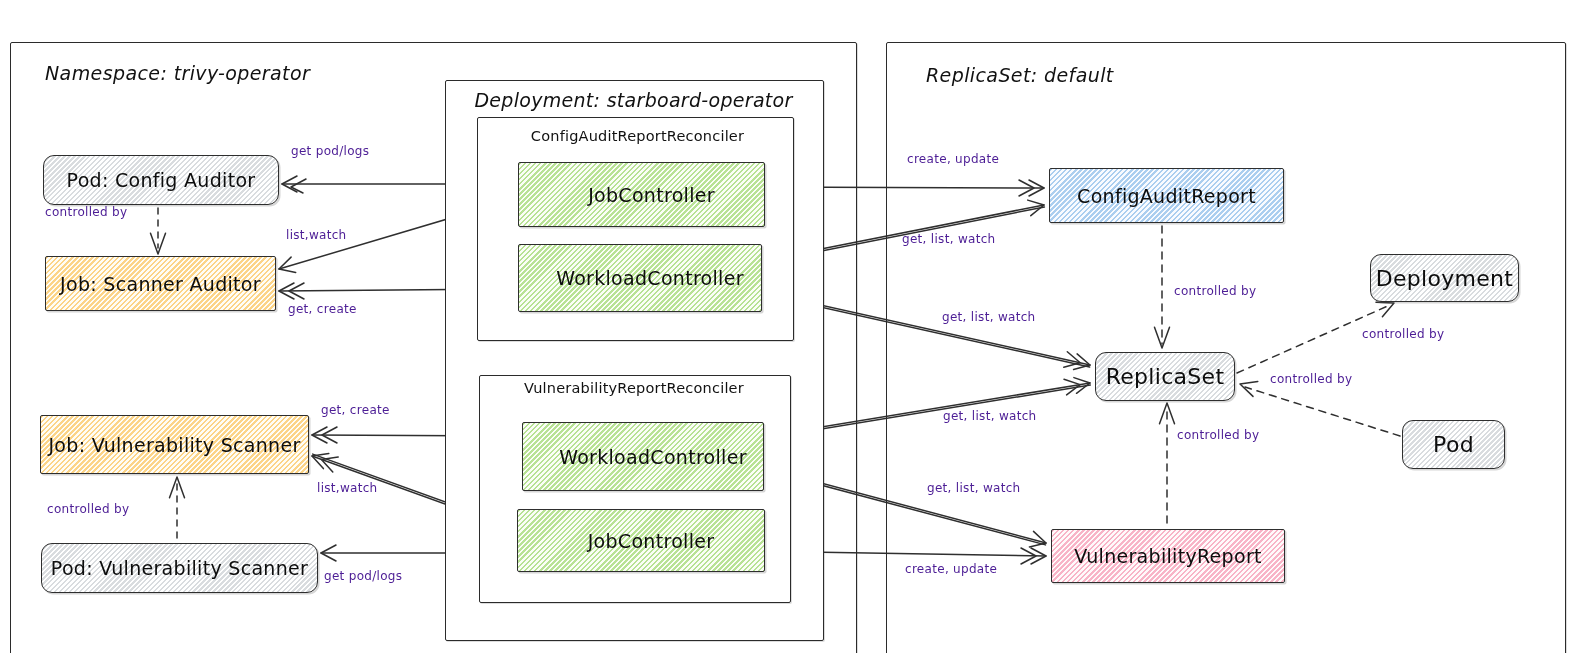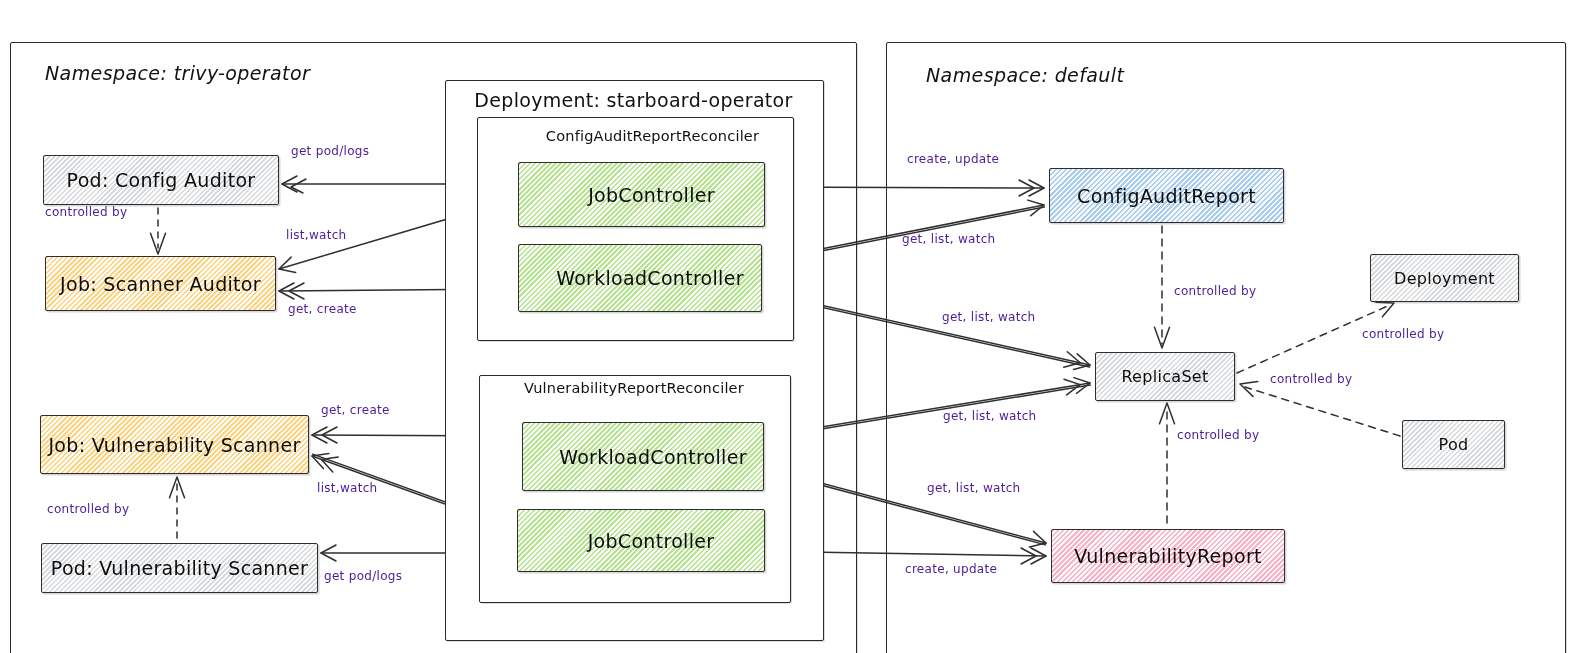--- a/index.html
+++ b/index.html
@@ -9,33 +9,33 @@
   }
   svg.layer{position:absolute;left:0;top:0;width:1574px;height:653px;pointer-events:none;}
   .frame{
     position:absolute;border:1.7px solid #2b2b2b;border-radius:2px;background:transparent;
     box-shadow:1px 1px 0 rgba(60,60,60,0.18);
   }
   .ns-title{
     position:absolute;font-size:19px;font-style:italic;letter-spacing:0.4px;color:#111;white-space:nowrap;
   }
   .group-title{
-    position:absolute;font-size:19px;letter-spacing:0.3px;color:#111;text-align:center;white-space:nowrap;
+    position:absolute;font-size:19px;font-style:italic;letter-spacing:0.3px;color:#111;text-align:center;white-space:nowrap;
   }
   .rec-title{
     position:absolute;font-size:14.5px;letter-spacing:0.2px;color:#111;text-align:center;white-space:nowrap;
   }
   .node{
     position:absolute;border:1.7px solid #2e2e2e;border-radius:2px;
     display:flex;align-items:center;justify-content:center;
     box-shadow:1.5px 1.5px 0 rgba(90,90,90,0.25);
   }
   .node span{font-size:19px;letter-spacing:0.3px;color:#0d0d0d;white-space:nowrap;}
-  .node.small span{font-size:16px;}
-  .hachure-gray  {background:repeating-linear-gradient(135deg,#d9dcdf 0px,#d9dcdf 1.7px,#ffffff 1.7px,#ffffff 3.5px);}
+  .node.small span{font-size:22px;}
+  .hachure-gray  {background:repeating-linear-gradient(135deg,#d9dcdf 0px,#d9dcdf 1.7px,#ffffff 1.7px,#ffffff 3.5px);border-radius:11px;}
   .hachure-green {background:repeating-linear-gradient(135deg,#b8e295 0px,#b8e295 1.8px,#fbfef7 1.8px,#fbfef7 3.6px);padding-left:20px;}
   .hachure-orange{background:repeating-linear-gradient(135deg,#fcd488 0px,#fcd488 1.8px,#fffdf6 1.8px,#fffdf6 3.6px);}
   .hachure-blue  {background:repeating-linear-gradient(135deg,#abceef 0px,#abceef 1.8px,#f9fbff 1.8px,#f9fbff 3.6px);}
   .hachure-pink  {background:repeating-linear-gradient(135deg,#f8b4c7 0px,#f8b4c7 1.8px,#fffafb 1.8px,#fffafb 3.6px);}
   .edge-label{
     position:absolute;font-size:12px;letter-spacing:0.3px;color:#4c1d95;white-space:nowrap;
   }
 </style>
 </head>
 <body>
@@ -133,23 +133,23 @@
     </g>
   </svg>
 
   <div class="frame" style="left:10px;top:10px;width:845px;height:631px;"></div>
   <div class="frame" style="left:886px;top:10px;width:678px;height:629px;"></div>
   <div class="frame" style="left:445px;top:48px;width:377px;height:559px;background:#ffffff;"></div>
   <div class="frame" style="left:477px;top:85px;width:315px;height:222px;"></div>
   <div class="frame" style="left:479px;top:343px;width:310px;height:226px;"></div>
 
   <div class="ns-title" style="left:45px;top:30px;">Namespace: trivy-operator</div>
-  <div class="ns-title" style="left:926px;top:32px;">Namespace: default</div>
+  <div class="ns-title" style="left:926px;top:32px;">ReplicaSet: default</div>
   <div class="group-title" style="left:445px;top:57px;width:377px;">Deployment: starboard-operator</div>
-  <div class="rec-title" style="left:495px;top:96px;width:315px;">ConfigAuditReportReconciler</div>
+  <div class="rec-title" style="left:480px;top:96px;width:315px;">ConfigAuditReportReconciler</div>
   <div class="rec-title" style="left:479px;top:348px;width:310px;">VulnerabilityReportReconciler</div>
 
   <div class="node hachure-gray" style="left:43px;top:123px;width:234px;height:48px;">
     <span>Pod: Config Auditor</span>
   </div>
   <div class="node hachure-orange" style="left:45px;top:224px;width:229px;height:53px;">
     <span>Job: Scanner Auditor</span>
   </div>
   <div class="node hachure-orange" style="left:40px;top:383px;width:267px;height:57px;">
     <span>Job: Vulnerability Scanner</span>

